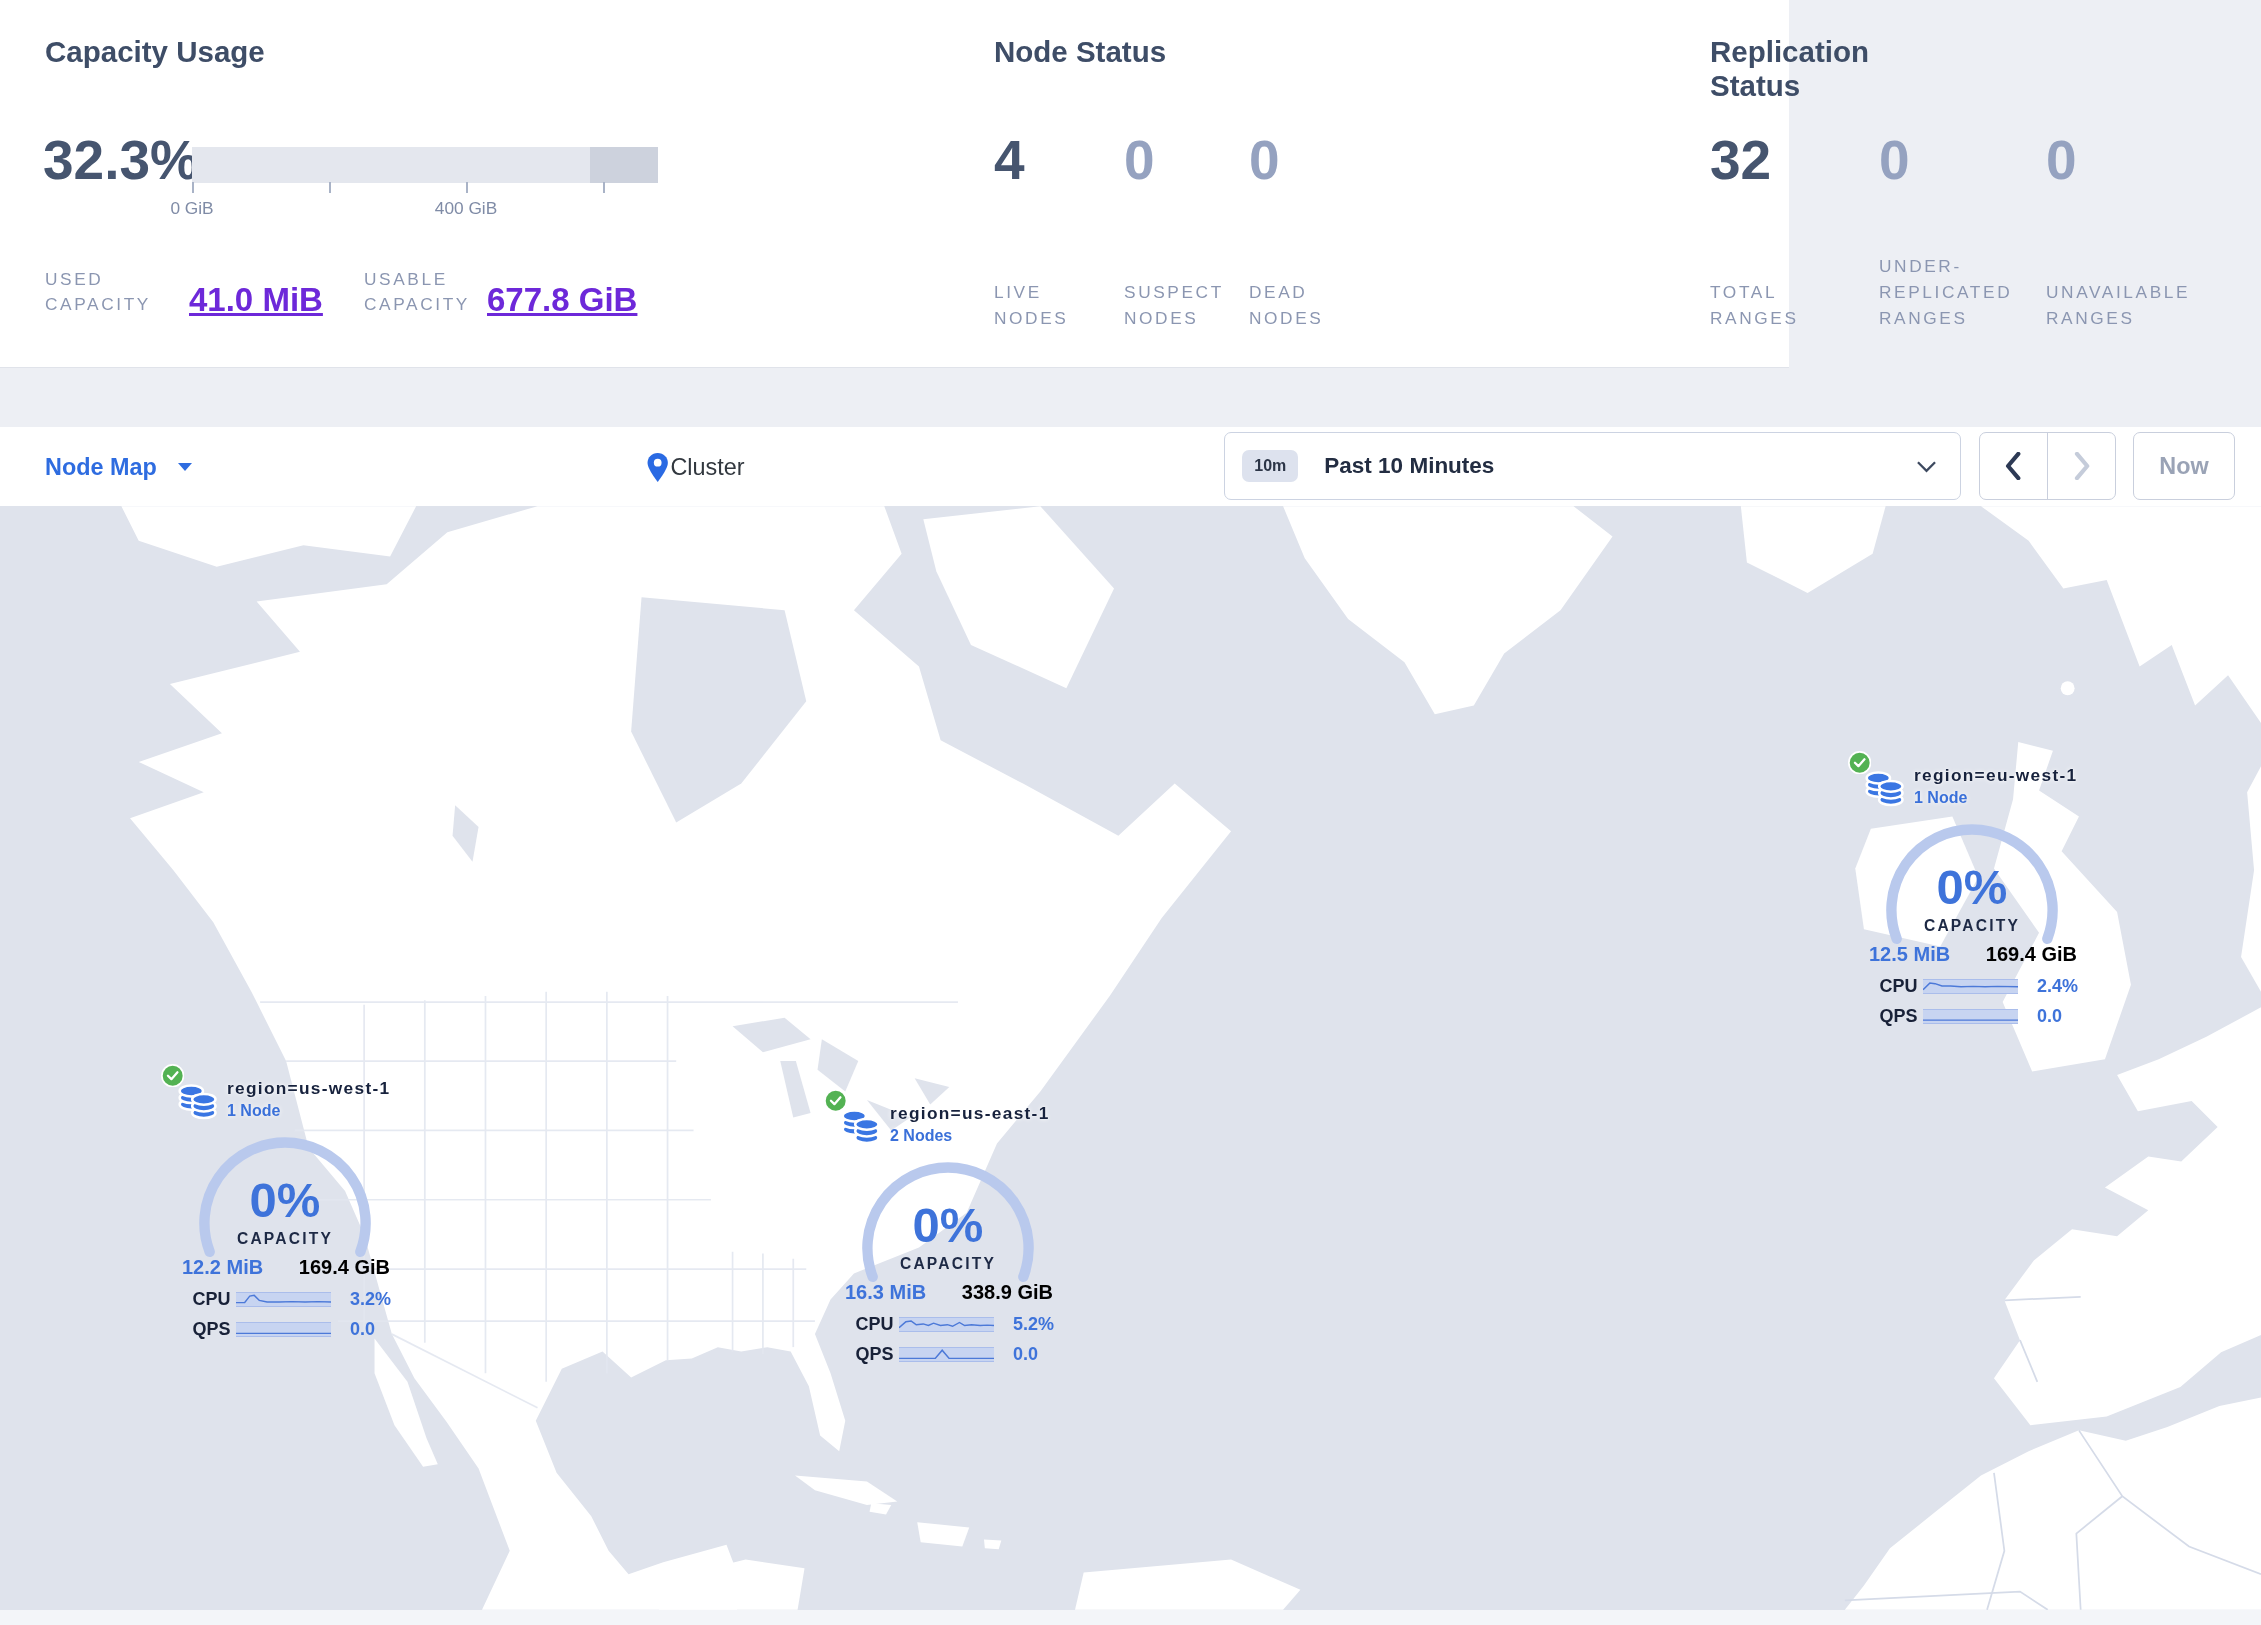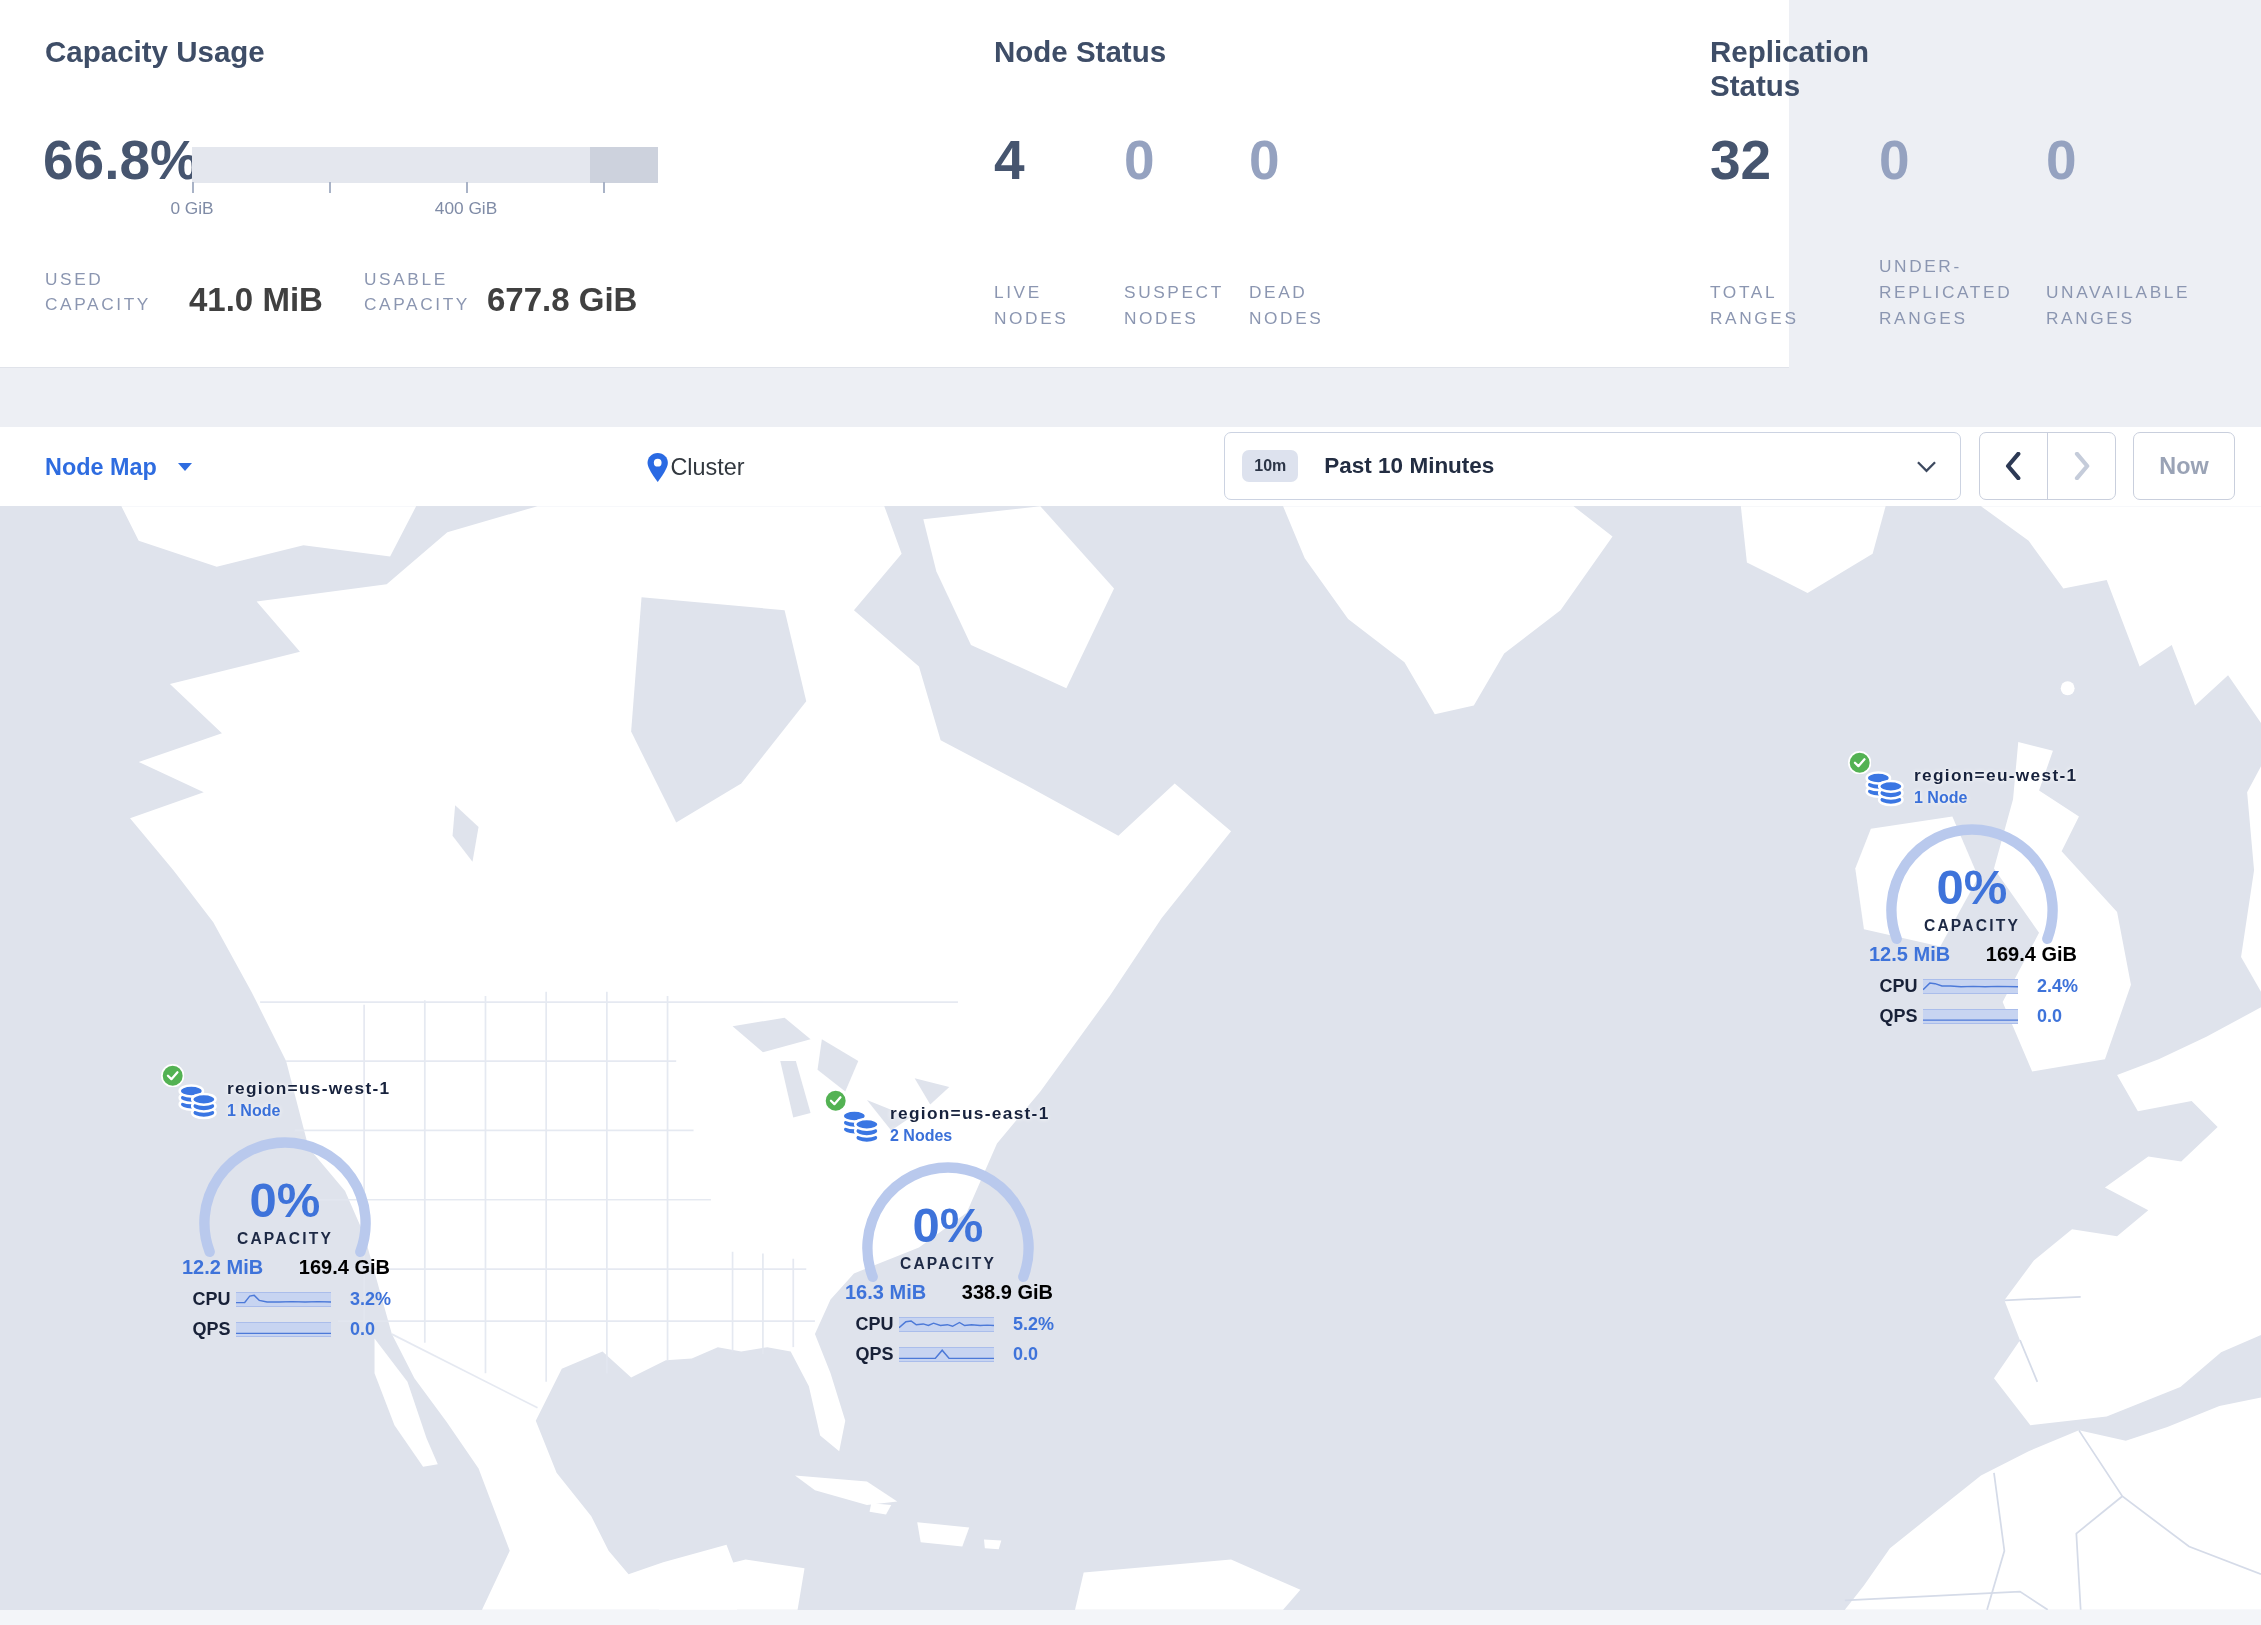--- a/index.html
+++ b/index.html
@@ -12,21 +12,21 @@
   .big-num.muted { color:#95a2c0; }
   .cap-pct { left:43px; }
 
   .gauge-bar { position:absolute; left:192px; top:147px; width:466px; height:36px; background:#e4e7ee; }
   .gauge-bar .dark-seg { position:absolute; right:0; top:0; width:68px; height:36px; background:#cdd2dd; }
   .tick { position:absolute; top:182px; width:1.7px; height:11.3px; background:#a9b3c7; }
   .tick-label { position:absolute; top:198px; transform:translateX(-50%); font-size:17.3px; color:#7f8ba6; white-space:nowrap; }
 
   .mini-label { position:absolute; font-size:17.3px; letter-spacing:2.6px; color:#8b96b1; line-height:25px; }
   .mini-label span { display:block; }
-  .stat-value { position:absolute; top:281px; font-size:33px; font-weight:700; color:#404040; white-space:nowrap; }
+  .stat-value { position:absolute; top:281px; font-size:33px; font-weight:700; color:#6d28d9; white-space:nowrap;text-decoration:underline; }
 
   .label-block { position:absolute; bottom:36px; font-size:17.3px; letter-spacing:2.6px; color:#8b96b1; line-height:26px; }
   .label-block span { display:block; }
 
   
   .toolbar { position:absolute; top:427px; left:0; width:2261px; height:80px; background:#ffffff; border-bottom:0.9px solid #e0e3ea; }
   .view-selector { position:absolute; left:45px; top:0; height:80px; display:flex; align-items:center; gap:21px; cursor:pointer; background:none; border:none; }
   .view-selector .vs-label { font-size:23.4px; font-weight:600; color:#2e6ce0; }
   .caret-down { width:0; height:0; border-left:7px solid transparent; border-right:7px solid transparent; border-top:8.7px solid #2e6ce0; }
   .breadcrumb { position:absolute; left:646px; top:0; height:80px; display:flex; align-items:center; gap:1px; cursor:pointer;text-align:center; }
@@ -63,21 +63,21 @@
   .r-row .rl { width:49px; font-size:18px; font-weight:700; color:#182138;text-align:center; }
   .sparkband { width:95px; height:14.7px; background:#c7d4f1; border-top:1.7px solid #aabdeb; border-bottom:1.7px solid #aabdeb; }
   .r-row .rv { margin-left:19px; font-size:18px; font-weight:700; color:#3e73da; }
 </style>
 </head>
 <body>
 
 <div class="stats-panel">
 
   <div class="sec-title" style="left:45px">Capacity Usage</div>
-  <div class="big-num cap-pct">66.8%</div>
+  <div class="big-num cap-pct">32.3%</div>
   <div class="gauge-bar">
       <div class="dark-seg"></div>
     </div>
   <div class="tick" style="left:192px"></div>
   <div class="tick" style="left:329px"></div>
   <div class="tick" style="left:466px"></div>
   <div class="tick" style="left:603px"></div>
   <div class="tick-label" style="left:192px">0 GiB</div>
   <div class="tick-label" style="left:466px">400 GiB</div>
 

